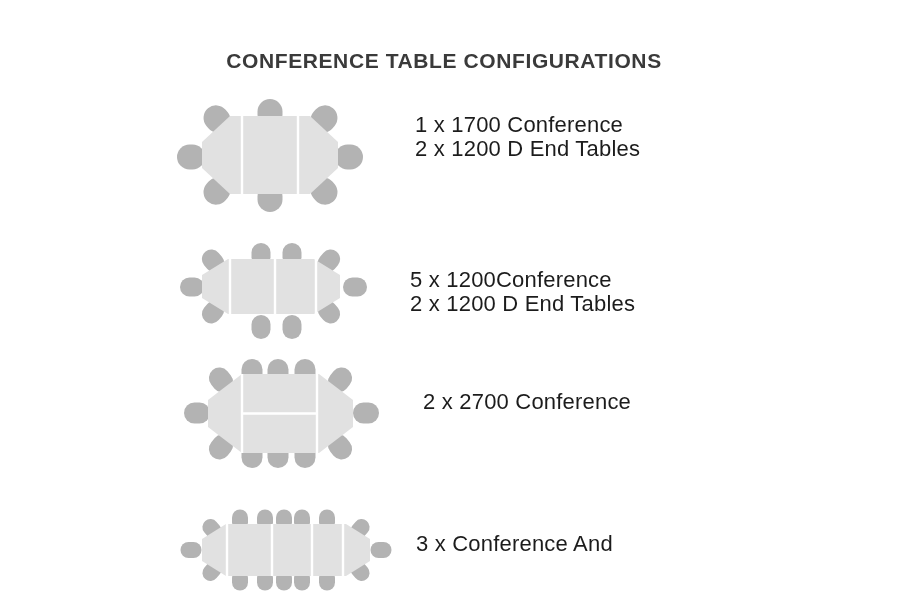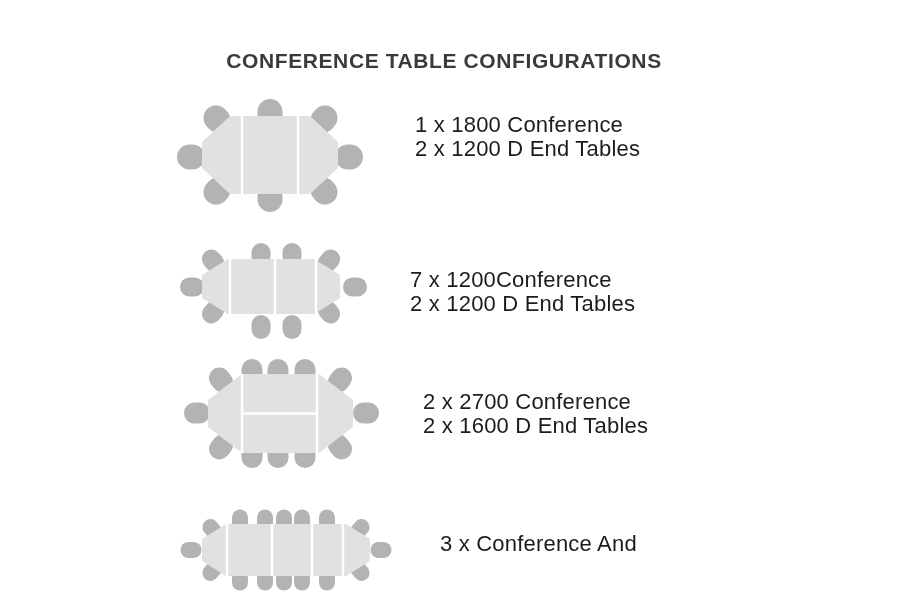--- a/index.html
+++ b/index.html
@@ -26,21 +26,21 @@
   .divider{stroke:var(--divider-color,#ffffff);stroke-width:2.4;}
   .config-label{
     position:absolute;
     font-size:22px;line-height:24px;letter-spacing:0.2px;
     color:var(--label-color,#1c1c1c);
     white-space:nowrap;
   }
   #label0{left:415px;top:97px;}
   #label1{left:410px;top:252px;}
   #label2{left:423px;top:374px;}
-  #label3{left:440px;top:516px;}
+  #label3{left:416px;top:516px;}
 </style>
 </head>
 <body>
 
 <div class="stage">
 
   <div class="title">CONFERENCE TABLE CONFIGURATIONS</div>
 
   <svg id="d0" class="diagram" width="200" height="120" viewBox="0 0 200 120">
       <rect x="82.5" y="3" width="25" height="28" rx="12.5" ry="12.5" class="chair" transform="rotate(0 95 17)"></rect>
@@ -49,42 +49,42 @@
       <rect x="136.5" y="9" width="25" height="28" rx="12.5" ry="12.5" class="chair" transform="rotate(40 149 23)"></rect>
       <rect x="29.5" y="81" width="25" height="28" rx="12.5" ry="12.5" class="chair" transform="rotate(40 42 95)"></rect>
       <rect x="136.5" y="81" width="25" height="28" rx="12.5" ry="12.5" class="chair" transform="rotate(-40 149 95)"></rect>
       <rect x="3.5" y="47" width="25" height="28" rx="12.5" ry="12.5" class="chair" transform="rotate(90 16 61)"></rect>
       <rect x="161.5" y="47" width="25" height="28" rx="12.5" ry="12.5" class="chair" transform="rotate(90 174 61)"></rect>
       <polygon points="27,46 55,20 135,20 163,46 163,72 135,98 55,98 27,72" class="tabletop"></polygon>
       <line x1="67" y1="20" x2="67" y2="98" class="divider"></line>
       <line x1="123" y1="20" x2="123" y2="98" class="divider"></line>
     </svg>
   <div id="label0" class="config-label">
-    <div>1 x 1800 Conference</div>
+    <div>1 x 1700 Conference</div>
     <div>2 x 1200 D End Tables</div>
   </div>
 
   <svg id="d1" class="diagram" width="200" height="105" viewBox="0 0 200 105">
       <rect x="76.5" y="2" width="19" height="24" rx="9.5" ry="9.5" class="chair" transform="rotate(0 86 14)"></rect>
       <rect x="107.5" y="2" width="19" height="24" rx="9.5" ry="9.5" class="chair" transform="rotate(0 117 14)"></rect>
       <rect x="76.5" y="74" width="19" height="24" rx="9.5" ry="9.5" class="chair" transform="rotate(0 86 86)"></rect>
       <rect x="107.5" y="74" width="19" height="24" rx="9.5" ry="9.5" class="chair" transform="rotate(0 117 86)"></rect>
       <rect x="28.5" y="8" width="19" height="24" rx="9.5" ry="9.5" class="chair" transform="rotate(-40 38 20)"></rect>
       <rect x="144.5" y="8" width="19" height="24" rx="9.5" ry="9.5" class="chair" transform="rotate(40 154 20)"></rect>
       <rect x="28.5" y="59" width="19" height="24" rx="9.5" ry="9.5" class="chair" transform="rotate(40 38 71)"></rect>
       <rect x="144.5" y="59" width="19" height="24" rx="9.5" ry="9.5" class="chair" transform="rotate(-40 154 71)"></rect>
       <rect x="7.5" y="34" width="19" height="24" rx="9.5" ry="9.5" class="chair" transform="rotate(90 17 46)"></rect>
       <rect x="170.5" y="34" width="19" height="24" rx="9.5" ry="9.5" class="chair" transform="rotate(90 180 46)"></rect>
       <polygon points="27,34 53,18 139,18 165,34 165,57 139,73 53,73 27,57" class="tabletop"></polygon>
       <line x1="55" y1="18" x2="55" y2="73" class="divider"></line>
       <line x1="100" y1="18" x2="100" y2="73" class="divider"></line>
       <line x1="141" y1="18" x2="141" y2="73" class="divider"></line>
     </svg>
   <div id="label1" class="config-label">
-    <div>7 x 1200Conference</div>
+    <div>5 x 1200Conference</div>
     <div>2 x 1200 D End Tables</div>
   </div>
 
   <svg id="d2" class="diagram" width="215" height="118" viewBox="0 0 215 118">
       <rect x="66.5" y="3" width="21" height="26" rx="10.5" ry="10.5" class="chair" transform="rotate(0 77 16)"></rect>
       <rect x="92.5" y="3" width="21" height="26" rx="10.5" ry="10.5" class="chair" transform="rotate(0 103 16)"></rect>
       <rect x="119.5" y="3" width="21" height="26" rx="10.5" ry="10.5" class="chair" transform="rotate(0 130 16)"></rect>
       <rect x="66.5" y="86" width="21" height="26" rx="10.5" ry="10.5" class="chair" transform="rotate(0 77 99)"></rect>
       <rect x="92.5" y="86" width="21" height="26" rx="10.5" ry="10.5" class="chair" transform="rotate(0 103 99)"></rect>
       <rect x="119.5" y="86" width="21" height="26" rx="10.5" ry="10.5" class="chair" transform="rotate(0 130 99)"></rect>
@@ -94,21 +94,20 @@
       <rect x="154.5" y="78" width="21" height="26" rx="10.5" ry="10.5" class="chair" transform="rotate(-40 165 91)"></rect>
       <rect x="11.5" y="44" width="21" height="26" rx="10.5" ry="10.5" class="chair" transform="rotate(90 22 57)"></rect>
       <rect x="180.5" y="44" width="21" height="26" rx="10.5" ry="10.5" class="chair" transform="rotate(90 191 57)"></rect>
       <polygon points="33,44 67,18 144,18 178,44 178,71 144,97 67,97 33,71" class="tabletop"></polygon>
       <line x1="67" y1="18" x2="67" y2="97" class="divider"></line>
       <line x1="142" y1="18" x2="142" y2="97" class="divider"></line>
       <line x1="67" y1="57.5" x2="142" y2="57.5" class="divider"></line>
     </svg>
   <div id="label2" class="config-label">
     <div>2 x 2700 Conference</div>
-    <div>2 x 1600 D End Tables</div>
   </div>
 
   <svg id="d3" class="diagram" width="225" height="100" viewBox="0 0 225 100">
       <rect x="57" y="3.5" width="16" height="21" rx="8" ry="8" class="chair" transform="rotate(0 65 14)"></rect>
       <rect x="82" y="3.5" width="16" height="21" rx="8" ry="8" class="chair" transform="rotate(0 90 14)"></rect>
       <rect x="101" y="3.5" width="16" height="21" rx="8" ry="8" class="chair" transform="rotate(0 109 14)"></rect>
       <rect x="119" y="3.5" width="16" height="21" rx="8" ry="8" class="chair" transform="rotate(0 127 14)"></rect>
       <rect x="144" y="3.5" width="16" height="21" rx="8" ry="8" class="chair" transform="rotate(0 152 14)"></rect>
       <rect x="57" y="63.5" width="16" height="21" rx="8" ry="8" class="chair" transform="rotate(0 65 74)"></rect>
       <rect x="82" y="63.5" width="16" height="21" rx="8" ry="8" class="chair" transform="rotate(0 90 74)"></rect>

